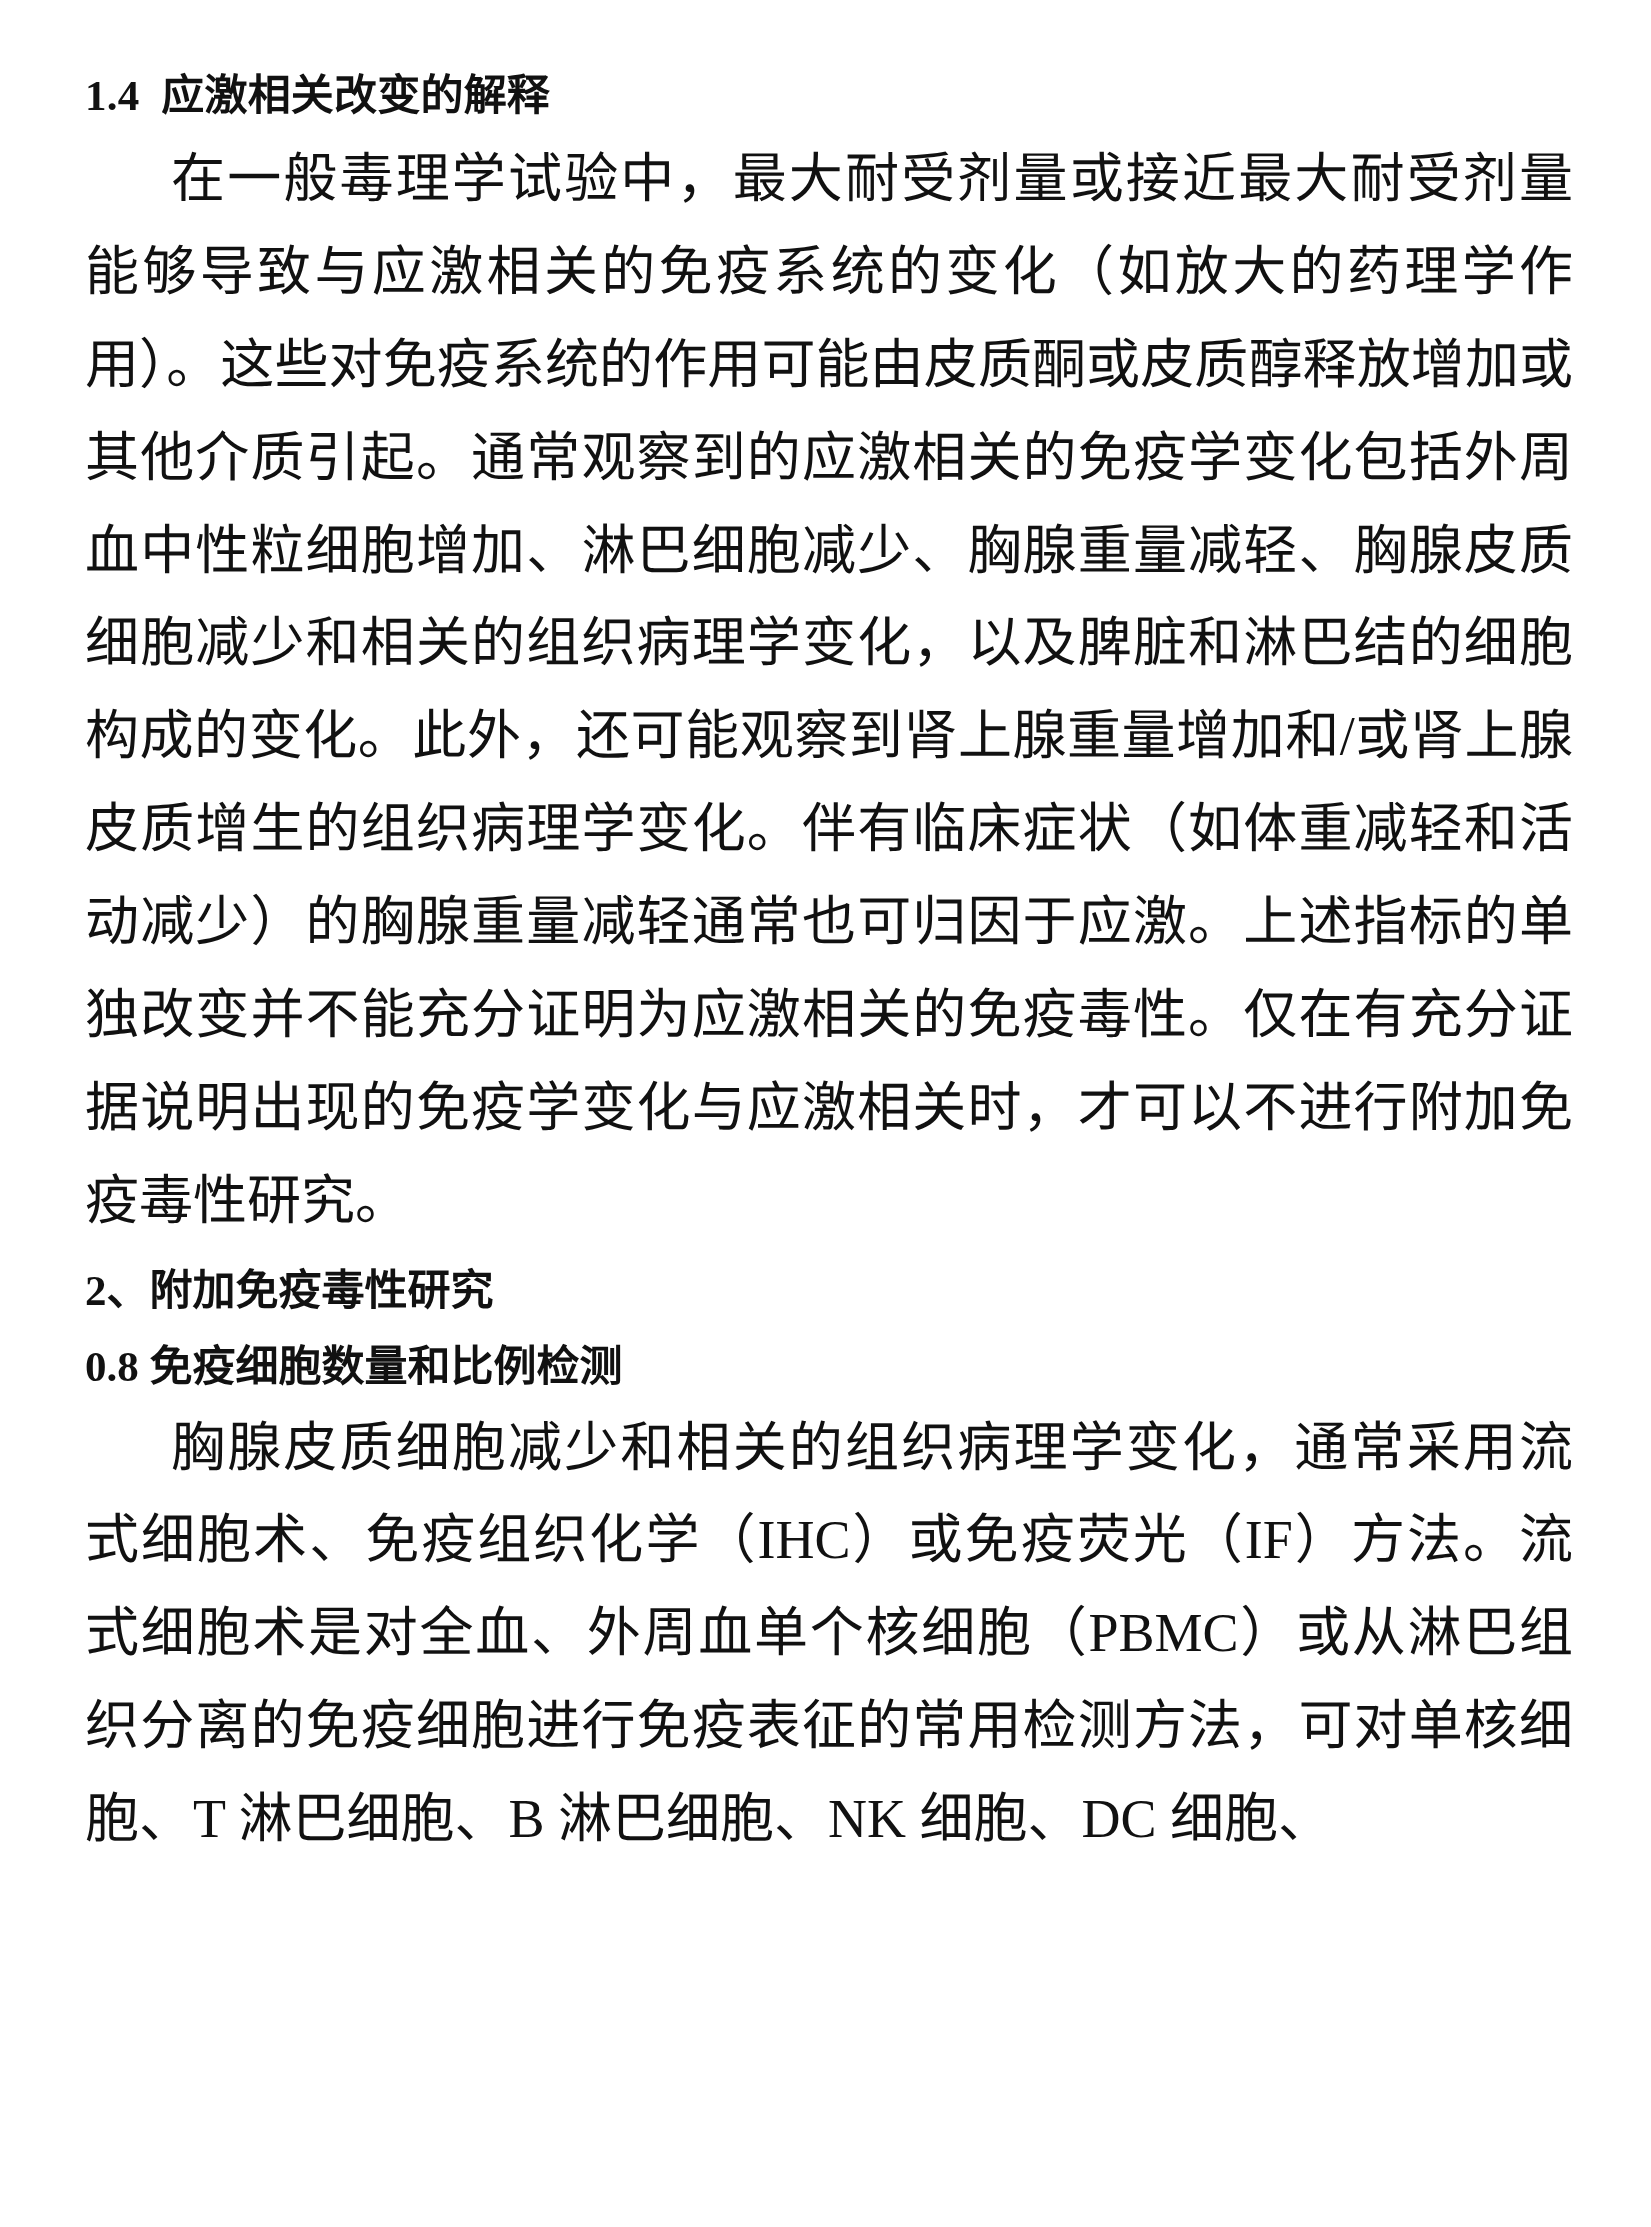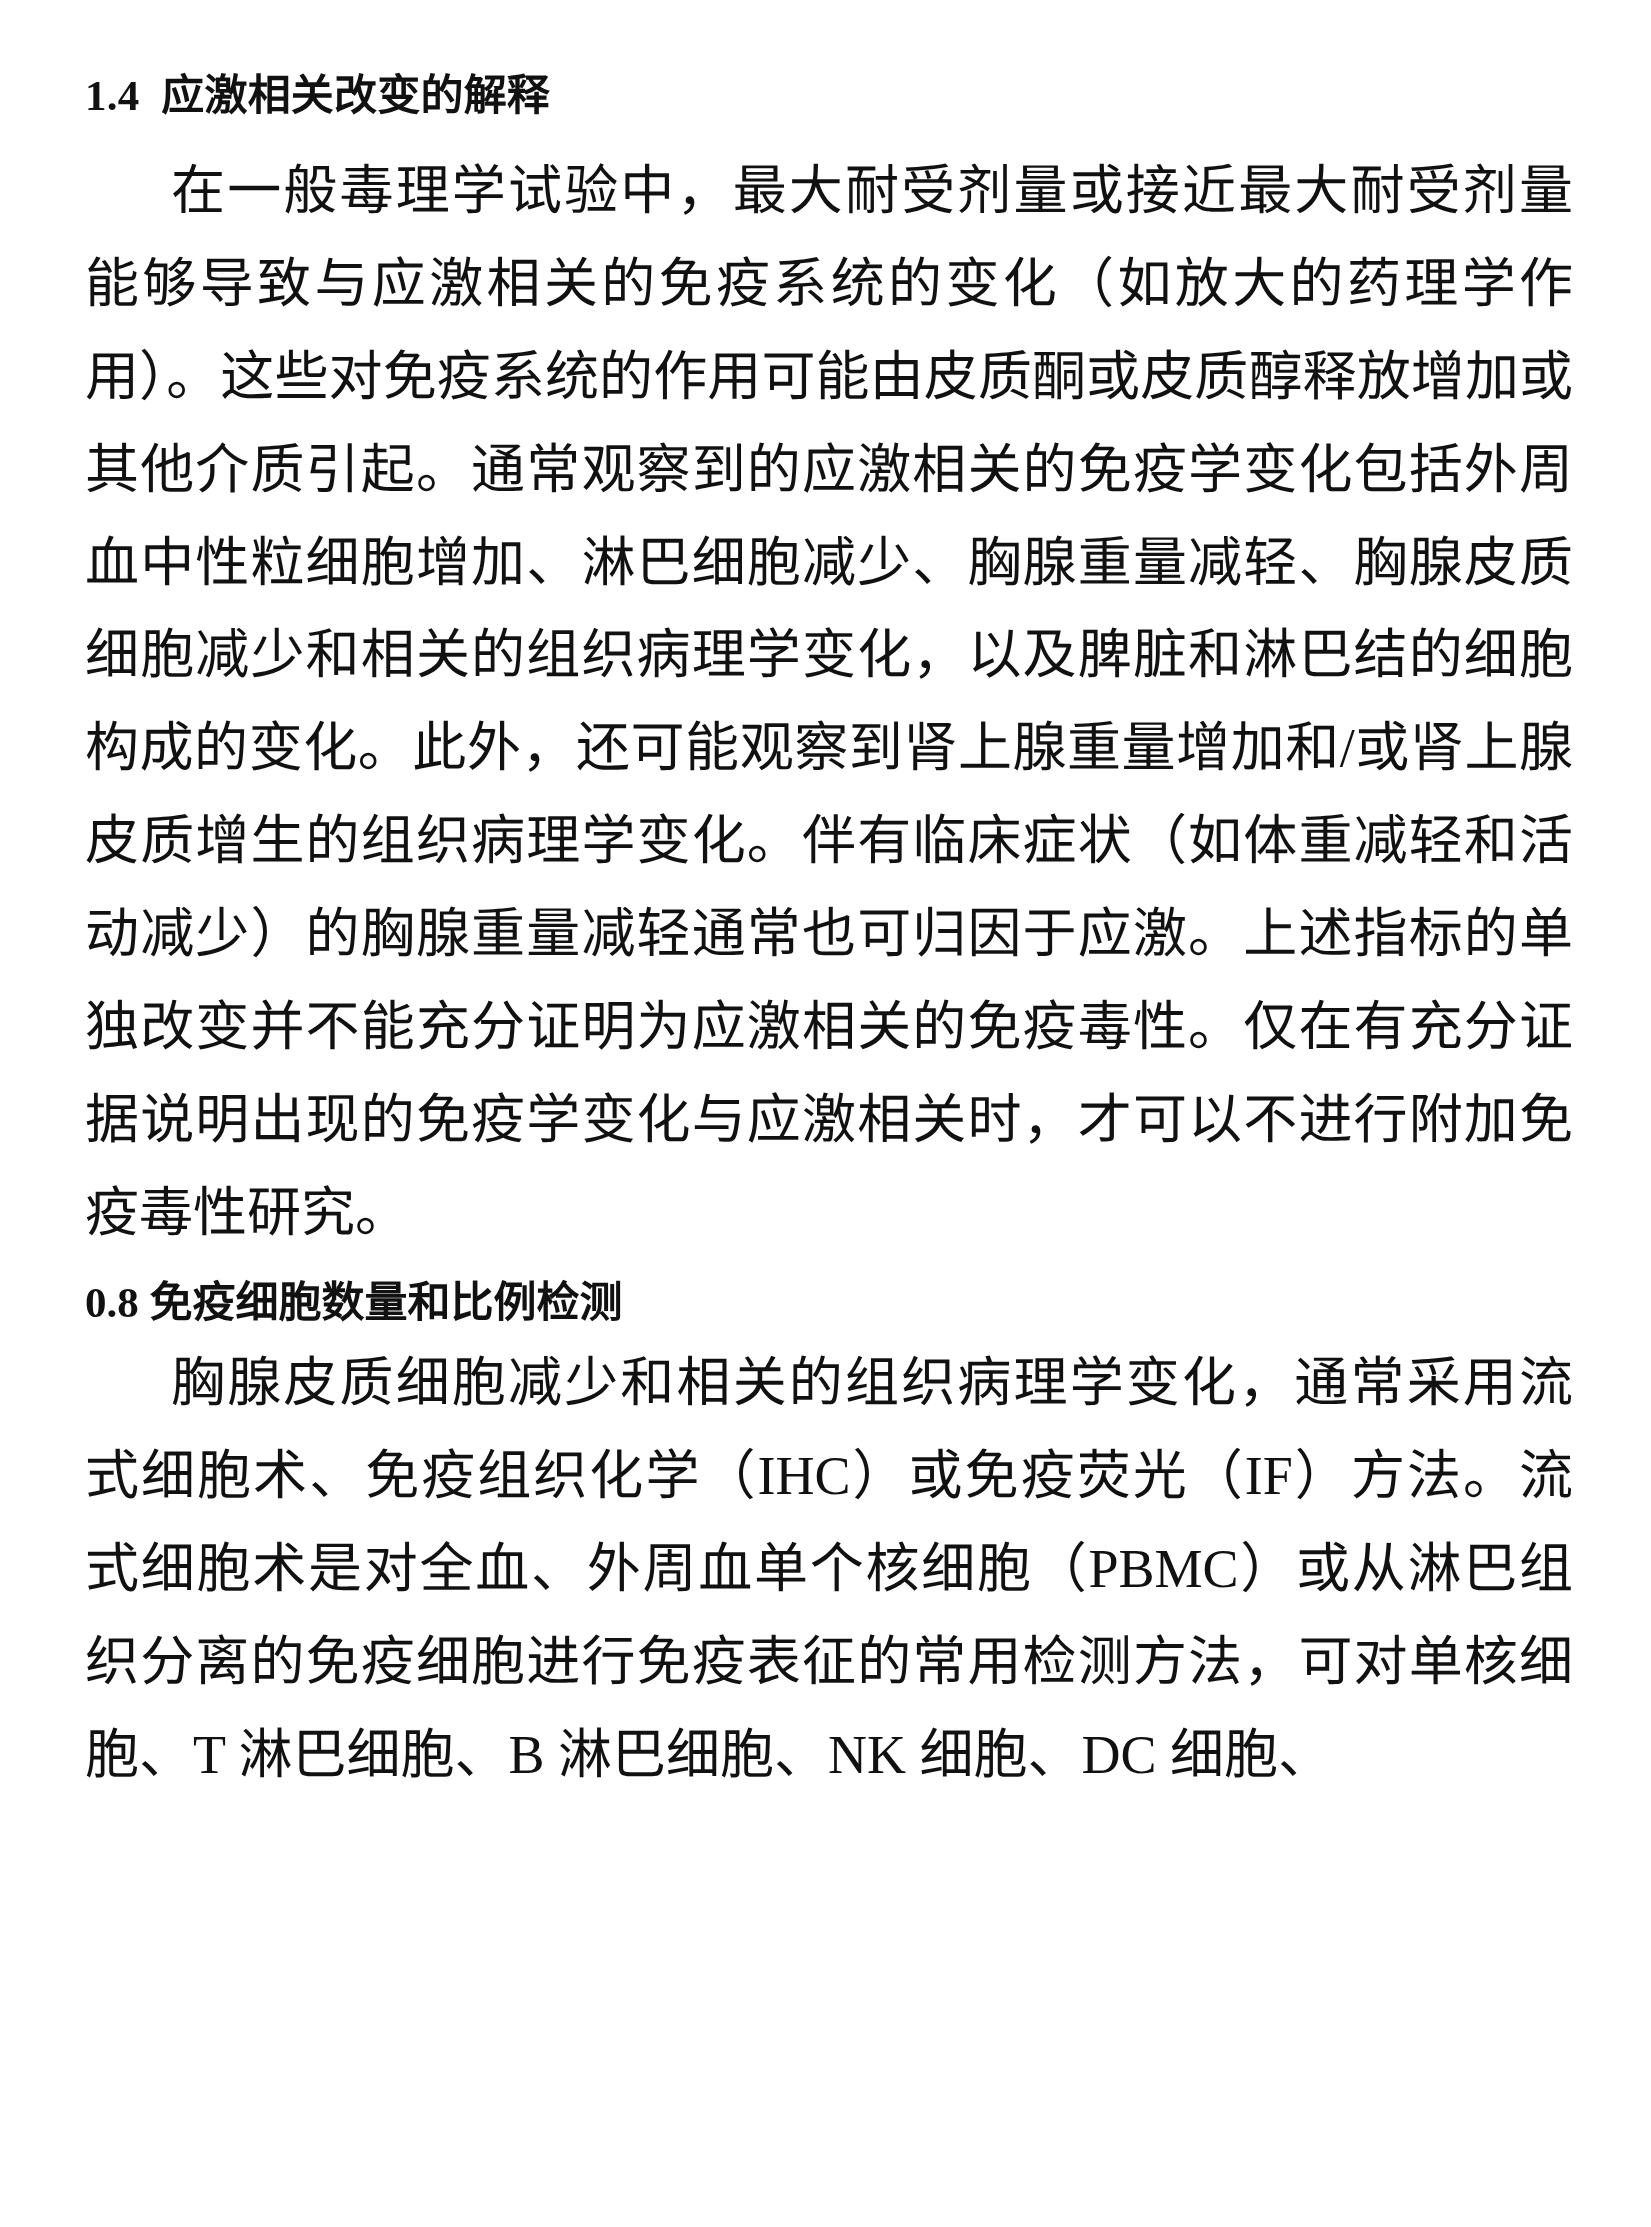--- a/index.html
+++ b/index.html
@@ -22,21 +22,21 @@
   }
   .content {
     width: 1488px;
     margin: 0 auto;
   }
   .heading {
     font-size: 43px;
     font-weight: bold;
     line-height: 1.35;
     letter-spacing: 0.2px;
-    margin: 0 0 20px 0;
+    margin: 0 0 8px 0;
     white-space: pre;
   }
   .para {
     font-size: 54px;
     line-height: 1.72;
     text-align: justify;
     text-justify: inter-ideograph;
     margin: 0 0 2.7px 0;
     text-indent: 86px;
   }
@@ -51,20 +51,21 @@
 </head>
 <body>
 
 <div class="page">
   <div class="content">
 
     <h2 class="heading">1.4  应激相关改变的解释</h2>
 
     <p class="para">在一般毒理学试验中，最大耐受剂量或接近最大耐受剂量能够导致与应激相关的免疫系统的变化（如放大的药理学作用）。这些对免疫系统的作用可能由皮质酮或皮质醇释放增加或其他介质引起。通常观察到的应激相关的免疫学变化包括外周血中性粒细胞增加、淋巴细胞减少、胸腺重量减轻、胸腺皮质细胞减少和相关的组织病理学变化，以及脾脏和淋巴结的细胞构成的变化。此外，还可能观察到肾上腺重量增加和/或肾上腺皮质增生的组织病理学变化。伴有临床症状（如体重减轻和活动减少）的胸腺重量减轻通常也可归因于应激。上述指标的单独改变并不能充分证明为应激相关的免疫毒性。仅在有充分证据说明出现的免疫学变化与应激相关时，才可以不进行附加免疫毒性研究。</p>
 
+    <h2 class="heading2">2、附加免疫毒性研究</h2>
 
 
     <h2 class="heading2">0.8 免疫细胞数量和比例检测</h2>
 
     <p class="para">胸腺皮质细胞减少和相关的组织病理学变化，通常采用流式细胞术、免疫组织化学（IHC）或免疫荧光（IF）方法。流式细胞术是对全血、外周血单个核细胞（PBMC）或从淋巴组织分离的免疫细胞进行免疫表征的常用检测方法，可对单核细胞、T 淋巴细胞、B 淋巴细胞、NK 细胞、DC 细胞、</p>
 
   </div>
 
 </div>
 

